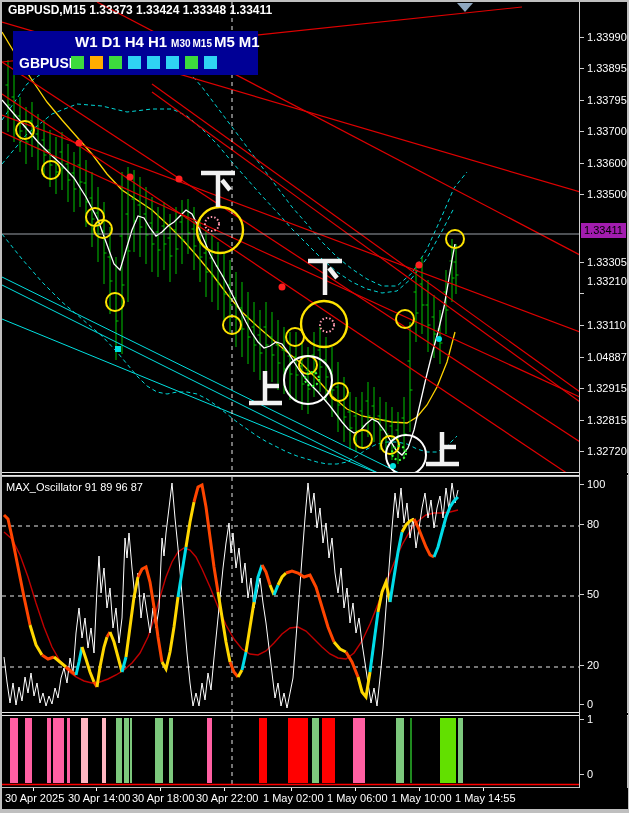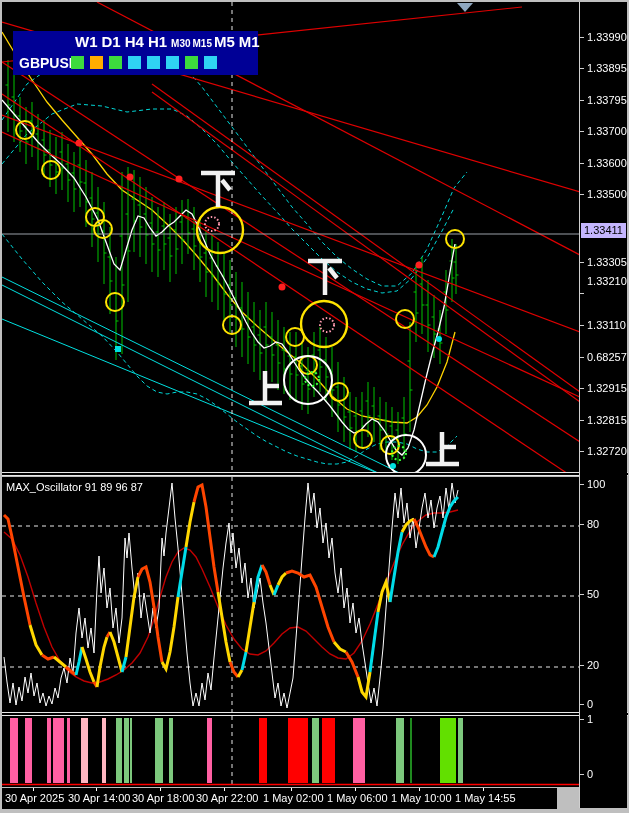--- a/index.html
+++ b/index.html
@@ -5,32 +5,32 @@
   html,body{margin:0;padding:0;background:#555;}
   .frame{position:relative;width:629px;height:813px;background:#bfbfbf;overflow:hidden;
          font-family:"Liberation Sans",sans-serif;}
   .blackpane{position:absolute;background:#000;}
   .hsep{position:absolute;left:2px;width:626px;height:4px;background:#000;
         border-top:1px solid #e8e8e8;border-bottom:1px solid #e8e8e8;box-sizing:border-box;}
   .scalecol{position:absolute;left:579px;top:2px;width:48px;height:806px;background:#000;
             border-left:1px solid #d0d0d0;box-sizing:border-box;}
   .ticklbl{position:absolute;color:#fff;font-size:11px;height:14px;line-height:14px;left:7px;}
   .tickmark{position:absolute;left:0;width:4px;height:1px;background:#cfcfcf;}
-  .curprice{position:absolute;left:2px;background:#c4b5fd;color:#000;font-size:11px;
+  .curprice{position:absolute;left:2px;background:#a21caf;color:#000;font-size:11px;
             height:15px;line-height:15px;padding:0 3px;z-index:5;}
   .ohlc{position:absolute;left:8px;top:3px;color:#fff;font-size:12px;font-weight:bold;z-index:6;}
   .paneltitle{position:absolute;left:6px;top:4px;color:#fff;font-size:11px;z-index:6;}
   .tfpanel{position:absolute;left:13px;top:31px;width:245px;height:44px;z-index:7;}
   .tfrow{position:absolute;left:62px;top:2px;display:flex;align-items:baseline;color:#fff;}
   .tfrow .big{font-size:15px;font-weight:bold;margin-right:4px;}
   .tfrow .small{font-size:10px;font-weight:bold;margin-right:2px;}
   .symlbl{position:absolute;left:6px;top:24px;color:#fff;font-size:14px;font-weight:bold;}
   .sqrow{position:absolute;left:58px;top:25px;display:flex;gap:6px;}
   .sq{width:13px;height:13px;}
-  .timeaxis{position:absolute;left:2px;top:788px;width:555px;height:21px;background:#000;}
+  .timeaxis{position:absolute;left:2px;top:788px;width:626px;height:21px;background:#000;}
   .timelbl{position:absolute;top:4px;color:#fff;font-size:11px;white-space:nowrap;}
   .timetick{position:absolute;top:0;width:1px;height:3px;background:#fff;}
   svg{position:absolute;left:0;top:0;}
 </style>
 </head>
 <body>
 
 <div class="frame">
   <div class="blackpane" id="main-panel" style="left:2px;top:2px;width:577px;height:470px;">
       <svg width="577" height="470" viewBox="0 0 577 470">
@@ -180,20 +180,21 @@
           <path d="M247,401 L280,401"></path>
         </g>
         <g stroke="#f2f2f2" stroke-width="4.5" fill="none">
           <path d="M440,430 L440,462"></path>
           <path d="M440,445 L454,445"></path>
           <path d="M424,462 L457,462"></path>
         </g>
         <polygon points="455,1 471,1 463,10" fill="#90a8c0"></polygon>
       </svg>
     </div>
+  <div class="ohlc">GBPUSD,M15  1.33373 1.33424 1.33348 1.33411</div>
   <div class="tfpanel" id="tf-panel" style="background: rgb(0, 0, 150);">
     <div class="tfrow" id="tf-row">
         <span class="big">W1</span>
         <span class="big">D1</span>
         <span class="big">H4</span>
         <span class="big">H1</span>
         <span class="small">M30</span>
         <span class="small">M15</span>
         <span class="big">M5</span>
         <span class="big">M1</span>
@@ -309,21 +310,21 @@
       <div class="ticklbl" style="top: 154px;">1.33600</div>
       <div class="tickmark" style="top: 192px;"></div>
       <div class="ticklbl" style="top: 185px; text-align: center;">1.33500</div>
       <div class="tickmark" style="top: 260px;"></div>
       <div class="ticklbl" style="top: 253px;">1.33305</div>
       <div class="tickmark" style="top: 291px;"></div>
       <div class="ticklbl" style="top: 272px;">1.33210</div>
       <div class="tickmark" style="top: 323px;"></div>
       <div class="ticklbl" style="top: 316px;">1.33110</div>
       <div class="tickmark" style="top: 355px;"></div>
-      <div class="ticklbl" style="top: 348px;">0.68257</div>
+      <div class="ticklbl" style="top: 348px;">1.04887</div>
       <div class="tickmark" style="top: 386px;"></div>
       <div class="ticklbl" style="top: 379px;">1.32915</div>
       <div class="tickmark" style="top: 418px;"></div>
       <div class="ticklbl" style="top: 411px;">1.32815</div>
       <div class="tickmark" style="top: 449px;"></div>
       <div class="ticklbl" style="top: 442px;">1.32720</div>
       <div class="tickmark" style="top: 482px;"></div>
       <div class="ticklbl" style="top: 475px;">100</div>
       <div class="tickmark" style="top: 522px;"></div>
       <div class="ticklbl" style="top: 515px;">80</div>

